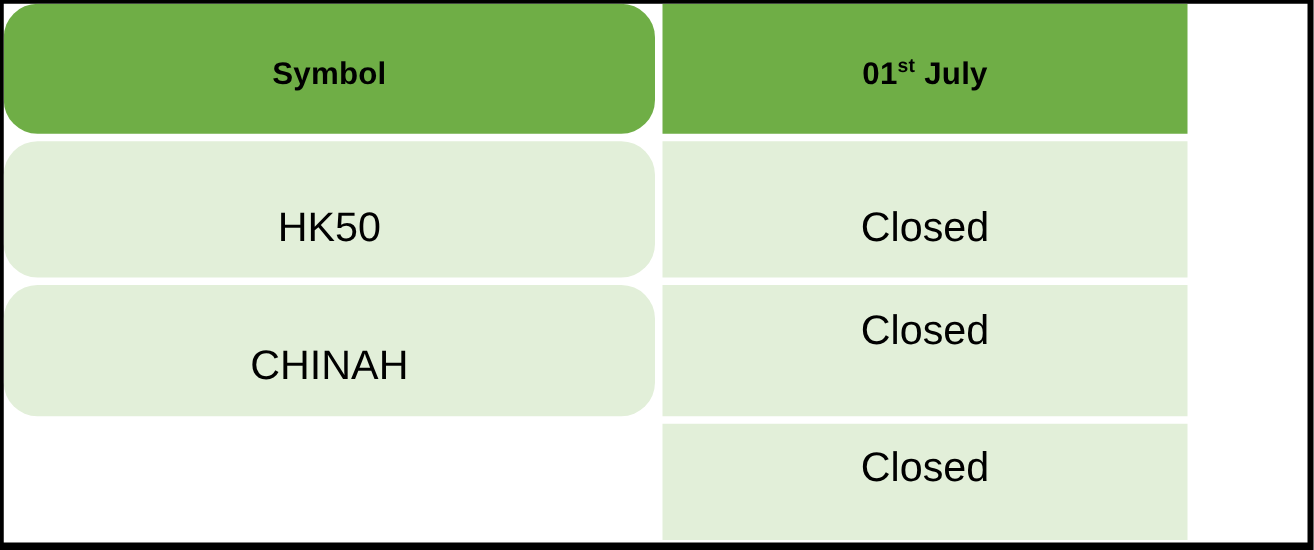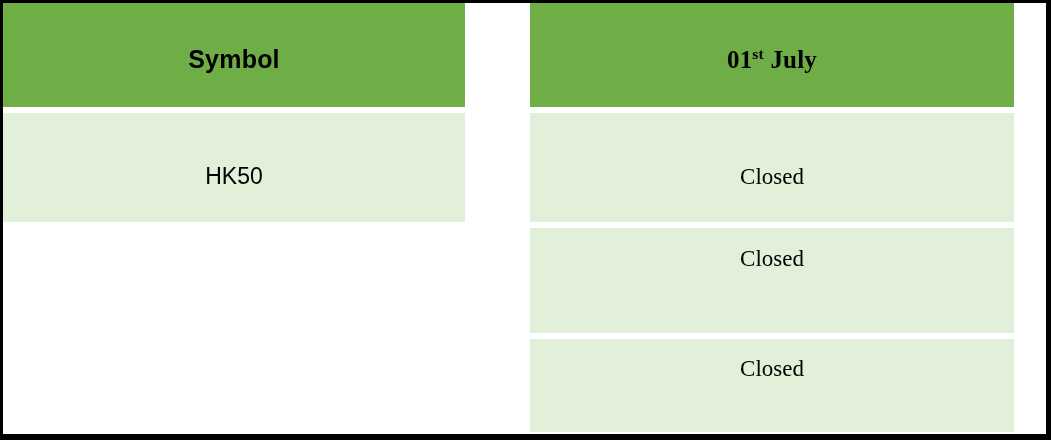--- a/index.html
+++ b/index.html
@@ -43,22 +43,22 @@
 
   .cell {
     position: absolute;
     top: 0;
     height: 100%;
     box-sizing: border-box;
     display: block;
   }
 
   
-  .col-symbol { left: 0px;   width: 462px; }
-  .col-date   { left: 527px; width: 484px; font-family: Liberation Serif, serif; }
+  .col-symbol { left: 0px;   width: 521px; border-radius: 27px; }
+  .col-date   { left: 527px; width: 420px; }
 
   .row-header .cell { background: #6FAE46; }
   .row-data   .cell { background: #E2EFD9; }
 
   
   .row-header { top: 0px;   height: 104px; }
   .row-1      { top: 110px; height: 109px; }
   .row-2      { top: 225px; height: 105px; }
   .row-3      { top: 336px; height: 93px;  }
 
@@ -80,21 +80,21 @@
   }
 
   .header-text sup {
     font-size: 0.62em;
     vertical-align: super;
     line-height: 0;
     font-weight: bold;
   }
 
   .body-text {
-    font-size: 23px;
+    font-size: 33px;
     font-weight: normal;
   }
 
   
   .t-sym-1    { top: 52px; }
   .t-closed-1 { top: 52px; }
 
   .t-sym-2    { top: 47px; }
   .t-closed-2 { top: 19px; }
 
@@ -119,20 +119,23 @@
     <div class="row row-data row-1">
       <div class="cell col-symbol">
         <div class="cell-text body-text t-sym-1">HK50</div>
       </div>
       <div class="cell col-date">
         <div class="cell-text body-text t-closed-1">Closed</div>
       </div>
     </div>
 
     <div class="row row-data row-2">
+      <div class="cell col-symbol">
+        <div class="cell-text body-text t-sym-2">CHINAH</div>
+      </div>
       <div class="cell col-date">
         <div class="cell-text body-text t-closed-2">Closed</div>
       </div>
     </div>
 
     <div class="row row-data row-3">
       <div class="cell col-date">
         <div class="cell-text body-text t-closed-3">Closed</div>
       </div>
     </div>

